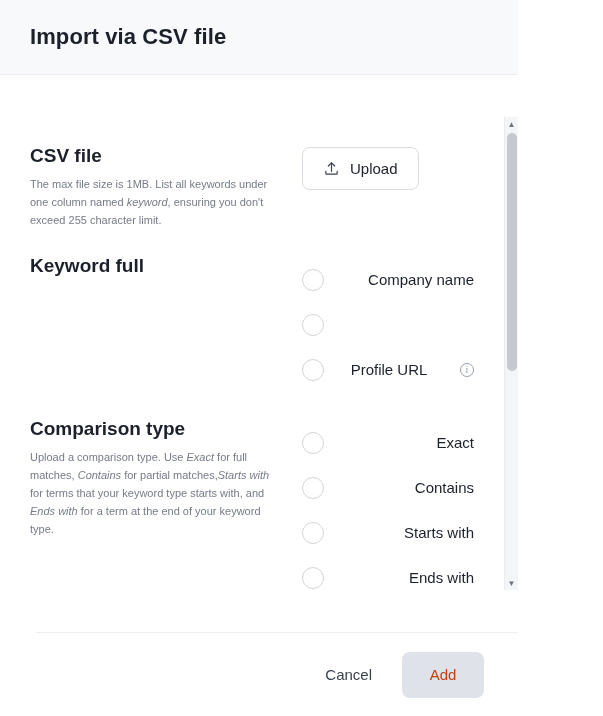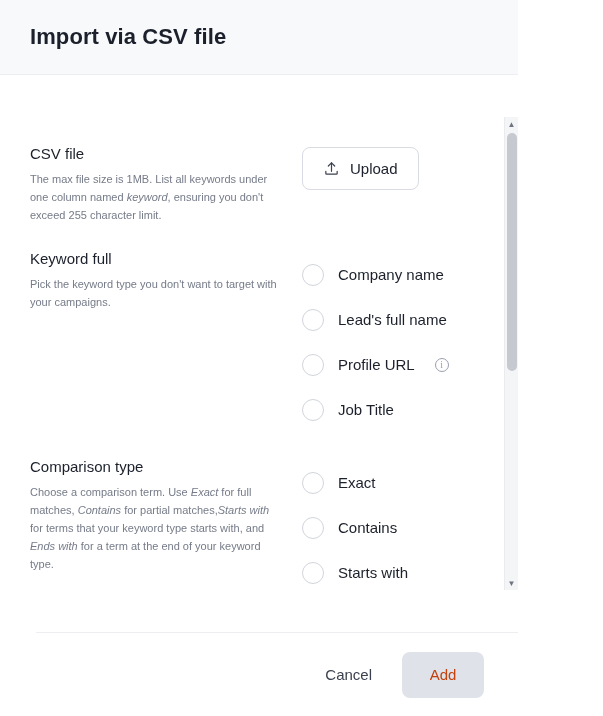--- a/index.html
+++ b/index.html
@@ -82,22 +82,22 @@
   .section {
     display: flex;
     margin-bottom: 26px;
   }
   .section:last-child { margin-bottom: 0; }
   .section-left {
     width: 272px;
     padding-right: 18px;
   }
   .section-label {
-    font-size: 15px;
-    font-weight: normal;
+    font-size: 19px;
+    font-weight: bold;
     color: #1b202b;
     margin-bottom: 8px;
   }
   .section-desc {
     font-size: 11px;
     line-height: 18px;
     color: #757b88;
   }
   .section-desc em {
     font-style: italic;
@@ -127,20 +127,21 @@
     width: 17px;
     height: 17px;
     color: #3c4150;
   }
   .radio-row {
     display: flex;
     align-items: center;
     gap: 14px;
     height: 45px;
     cursor: pointer;
+    justify-content: space-between;
   }
   .radio-circle {
     width: 22px;
     height: 22px;
     min-width: 22px;
     border-radius: 50%;
     border: 1px solid #d2d5db;
     background: #ffffff;
   }
   .radio-label {
@@ -223,50 +224,42 @@
               </svg>
             </span>
             <span>Upload</span>
           </button>
         </div>
       </div>
 
       <div class="section">
         <div class="section-left">
           <div class="section-label">Keyword full</div>
-          <div class="section-desc">
-            <span>Pick the keyword type you don't want to target with your campaigns.</span>
-          </div>
         </div>
         <div class="section-right">
           <div class="radio-row">
             <span class="radio-circle"></span>
             <span class="radio-label">Company name</span>
           </div>
           <div class="radio-row">
             <span class="radio-circle"></span>
-            <span class="radio-label">Lead's full name</span>
           </div>
           <div class="radio-row">
             <span class="radio-circle"></span>
             <span class="radio-label">Profile URL</span>
             <span class="info-icon">i</span>
-          </div>
-          <div class="radio-row">
-            <span class="radio-circle"></span>
-            <span class="radio-label">Job Title</span>
           </div>
         </div>
       </div>
 
       <div class="section">
         <div class="section-left">
           <div class="section-label">Comparison type</div>
           <div class="section-desc">
-            <span>Choose a comparison term. Use </span><em>Exact</em><span> for full matches, </span><em>Contains</em><span> for partial matches,</span><em>Starts with</em><span> for terms that your keyword type starts with, and </span><em>Ends with</em><span> for a term at the end of your keyword type.</span>
+            <span>Upload a comparison type. Use </span><em>Exact</em><span> for full matches, </span><em>Contains</em><span> for partial matches,</span><em>Starts with</em><span> for terms that your keyword type starts with, and </span><em>Ends with</em><span> for a term at the end of your keyword type.</span>
           </div>
         </div>
         <div class="section-right">
           <div class="radio-row">
             <span class="radio-circle"></span>
             <span class="radio-label">Exact</span>
           </div>
           <div class="radio-row">
             <span class="radio-circle"></span>
             <span class="radio-label">Contains</span>

